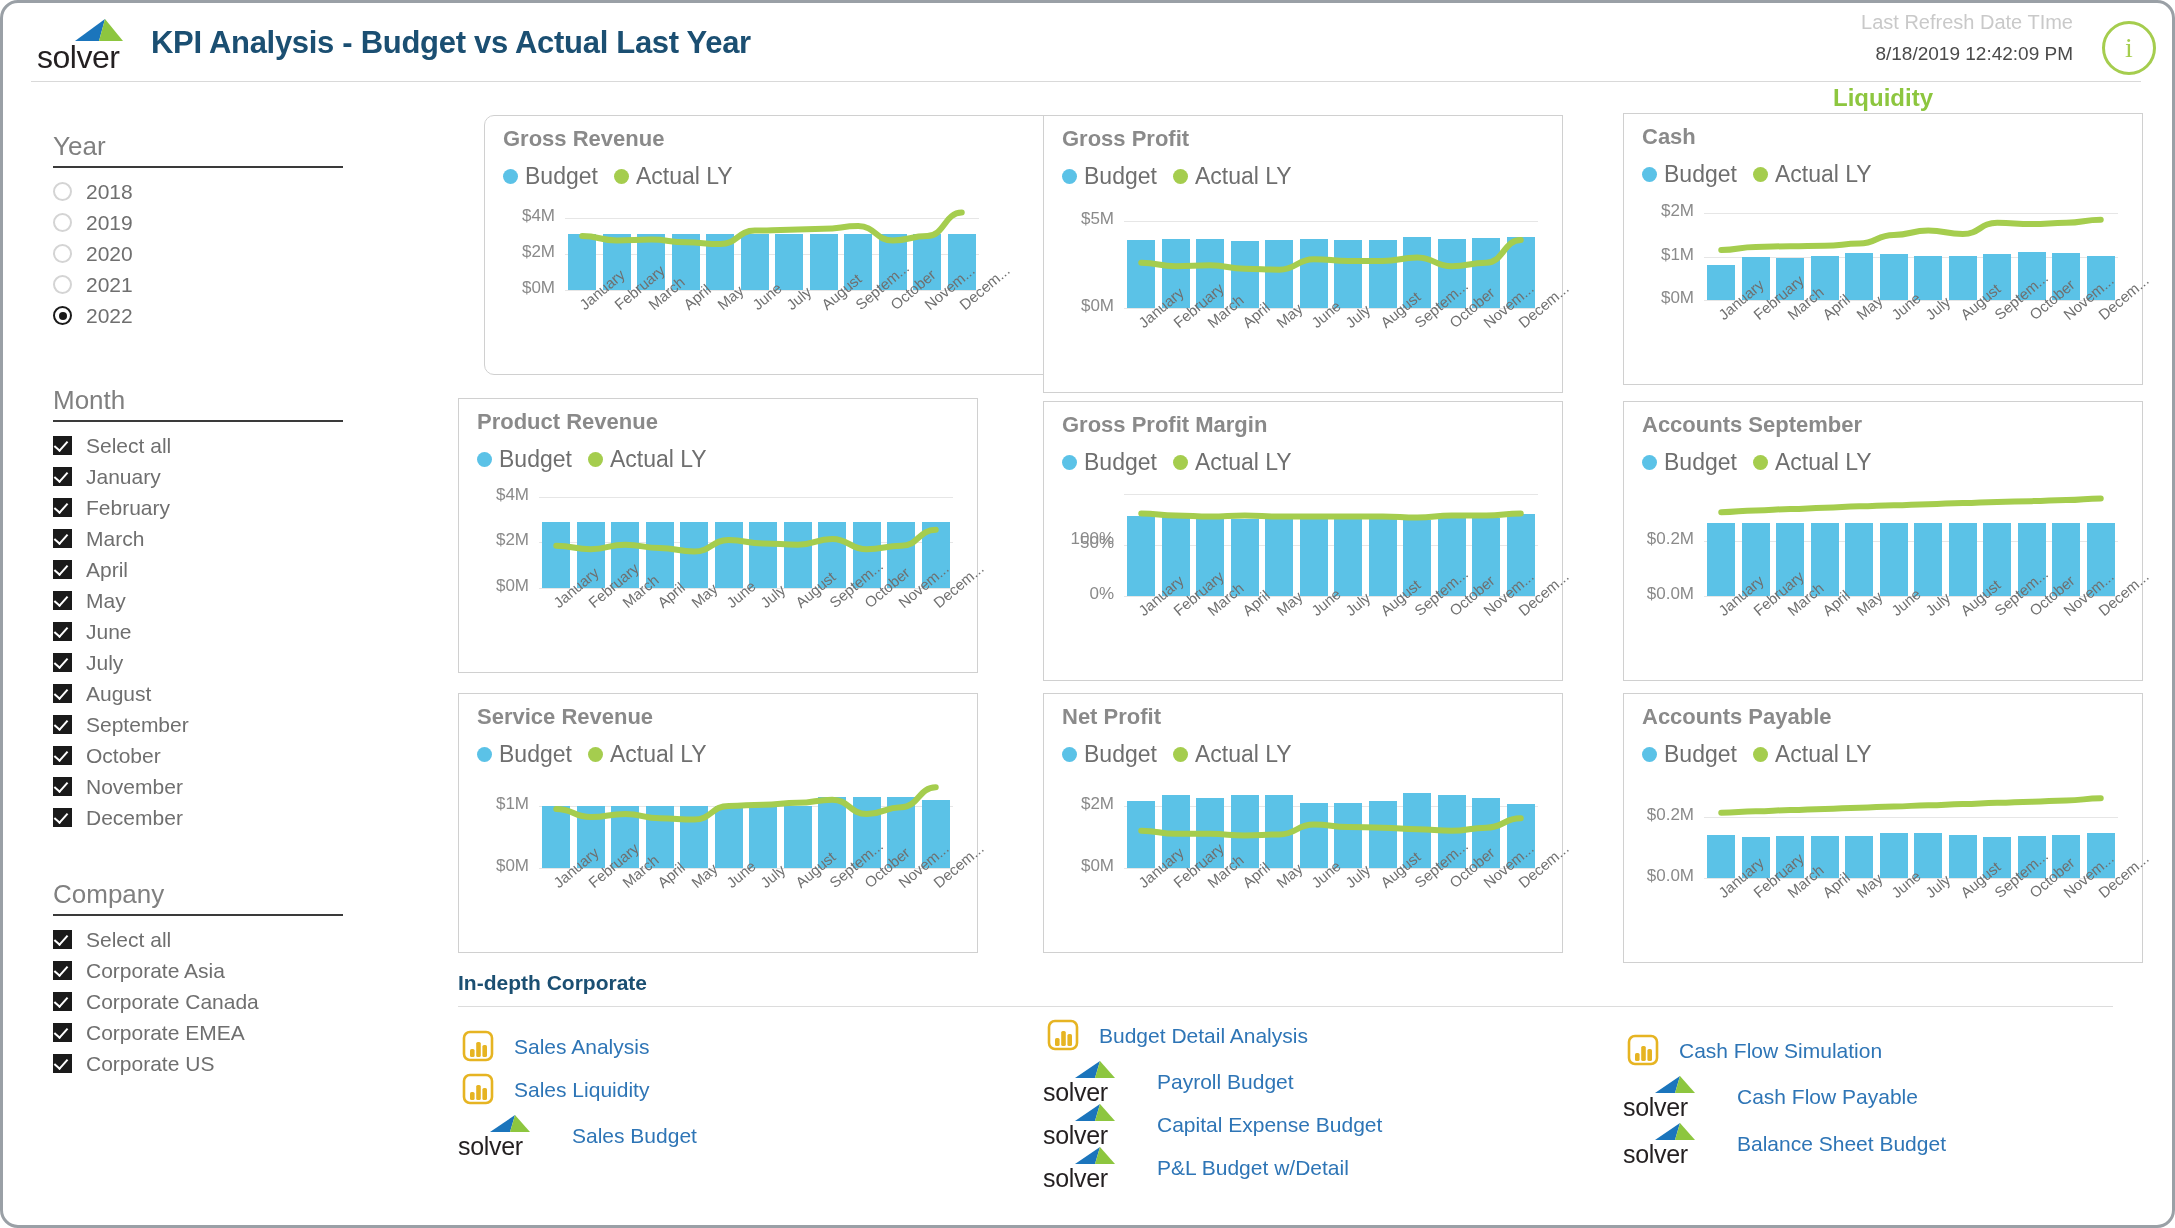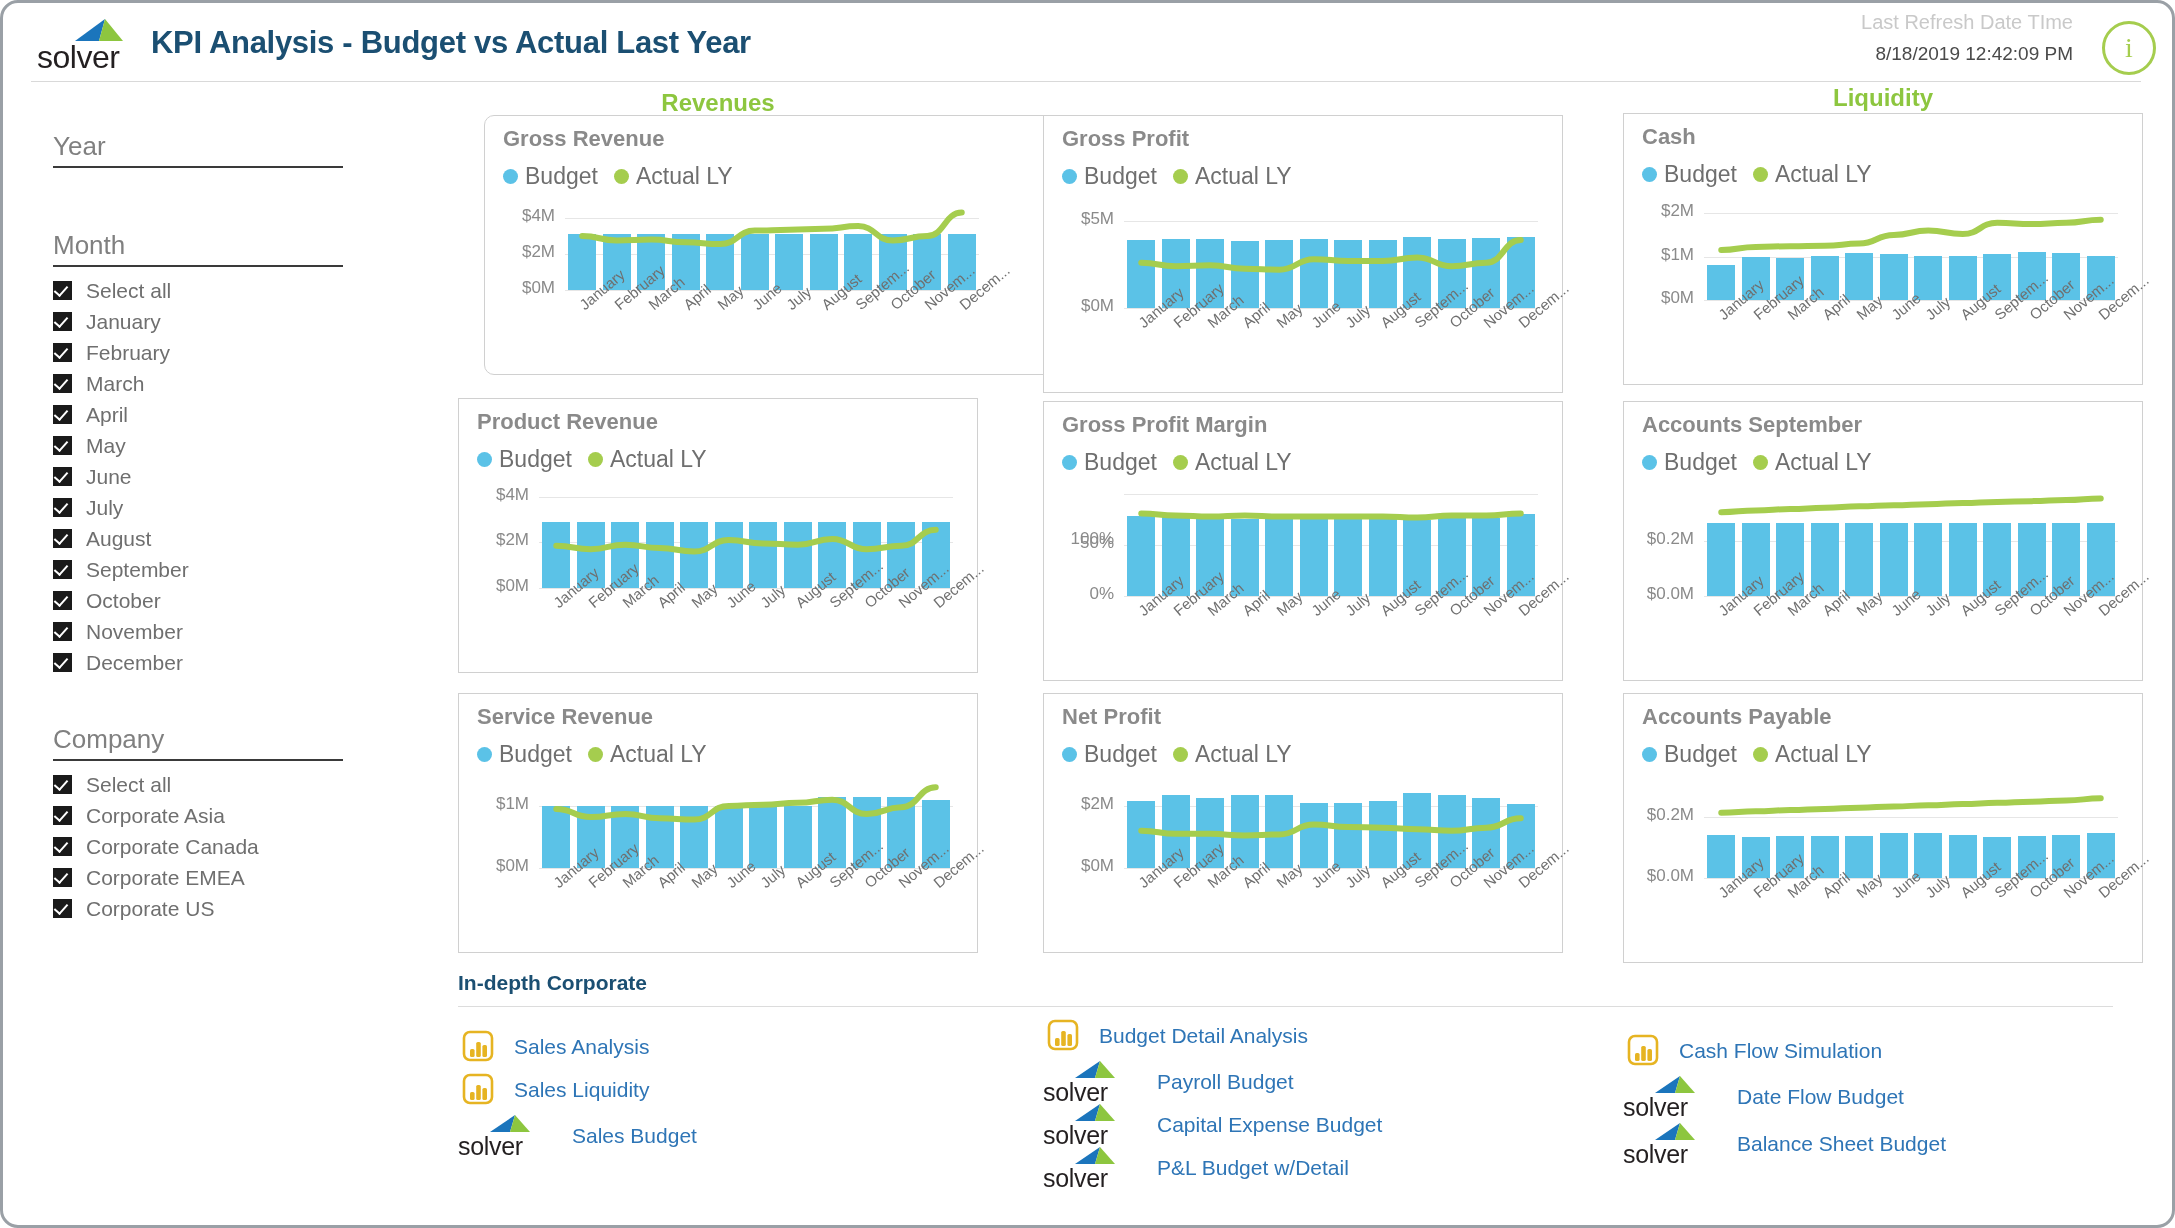--- a/index.html
+++ b/index.html
@@ -74,20 +74,42 @@
     <div class="title">KPI Analysis - Budget vs Actual Last Year</div>
     <div class="refresh-label">Last Refresh Date TIme</div>
     <div class="refresh-value">8/18/2019 12:42:09 PM</div>
     <div class="info-icon">i</div>
     <div class="hrule"></div>
   </div>
 
   <div class="sidebar">
     <div class="filter-title">Year</div>
     <div class="filter-rule"></div>
+    <div id="year-list">
+        <div class="filter-row">
+          <div class="radio"></div>
+          <div class="filter-label">2018</div>
+        </div>
+        <div class="filter-row">
+          <div class="radio"></div>
+          <div class="filter-label">2019</div>
+        </div>
+        <div class="filter-row">
+          <div class="radio"></div>
+          <div class="filter-label">2020</div>
+        </div>
+        <div class="filter-row">
+          <div class="radio"></div>
+          <div class="filter-label">2021</div>
+        </div>
+        <div class="filter-row">
+          <div class="radio on"></div>
+          <div class="filter-label">2022</div>
+        </div>
+      </div>
     <div class="gap-lg"></div>
     <div class="filter-title">Month</div>
     <div class="filter-rule"></div>
     <div id="month-list">
         <div class="filter-row">
           <div class="cbox"></div>
           <div class="filter-label">Select all</div>
         </div>
         <div class="filter-row">
           <div class="cbox"></div>
@@ -158,21 +180,20 @@
           <div class="cbox"></div>
           <div class="filter-label">Corporate EMEA</div>
         </div>
         <div class="filter-row">
           <div class="cbox"></div>
           <div class="filter-label">Corporate US</div>
         </div>
       </div>
   </div>
 
-  <div class="sec-head" style="left:455px;top:86px;width:520px;">Revenues</div>
   <div class="sec-head" style="left:1620px;top:81px;width:520px;">Liquidity</div>
 
   <div id="charts">
       <div class="card" style="left: 481px; top: 112px; width: 620px; height: 260px; border-radius: 10px;">
         <div class="card-title">Gross Revenue</div>
         <div class="legend">
           <span class="dot" style="background:#5BC2E7"></span>
           <span class="lbl">Budget</span>
           <span class="dot" style="background:#A5CD4E"></span>
           <span class="lbl">Actual LY</span>
@@ -637,21 +658,21 @@
         <span class="link-text">Cash Flow Simulation</span>
       </div>
       <div class="link-row" style="left: 1620px; top: 1071px;">
         <div class="solverlogo">
     <svg class="sv-mark" viewBox="0 0 46 21">
       <path d="M0 19 L25 2 L20 19 Z" fill="#1B75BC"></path>
       <path d="M25 2 L40 19 L20 19 Z" fill="#8DC63F"></path>
     </svg>
     <span class="sv-word">solver</span>
   </div>
-        <span class="link-text">Date Flow Budget</span>
+        <span class="link-text">Cash Flow Payable</span>
       </div>
       <div class="link-row" style="left: 1620px; top: 1118px;">
         <div class="solverlogo">
     <svg class="sv-mark" viewBox="0 0 46 21">
       <path d="M0 19 L25 2 L20 19 Z" fill="#1B75BC"></path>
       <path d="M25 2 L40 19 L20 19 Z" fill="#8DC63F"></path>
     </svg>
     <span class="sv-word">solver</span>
   </div>
         <span class="link-text">Balance Sheet Budget</span>

